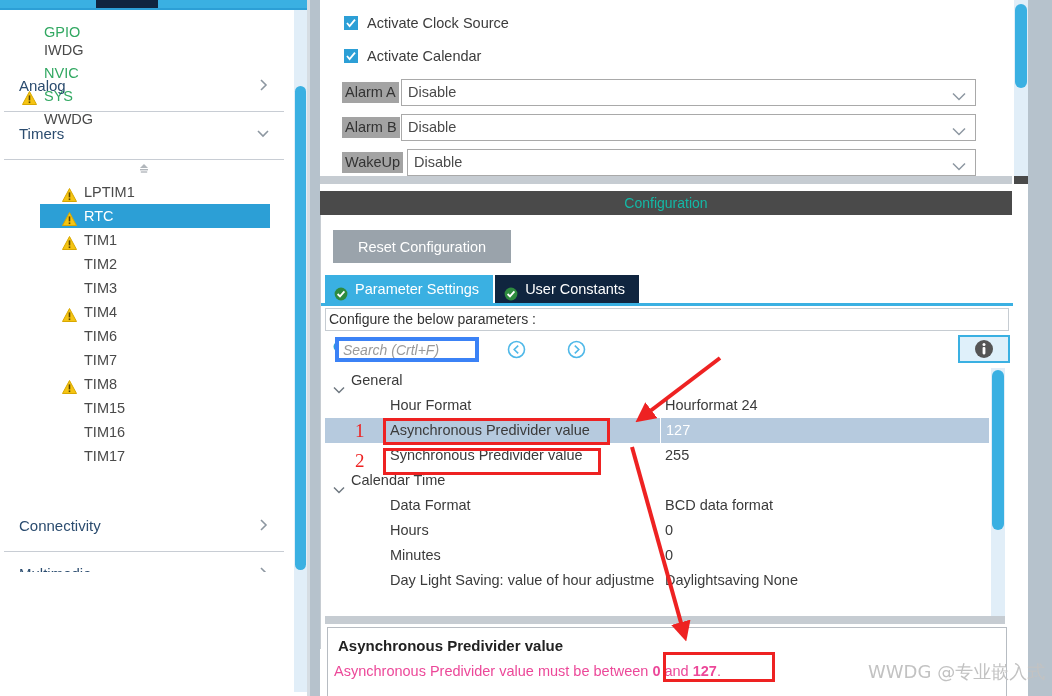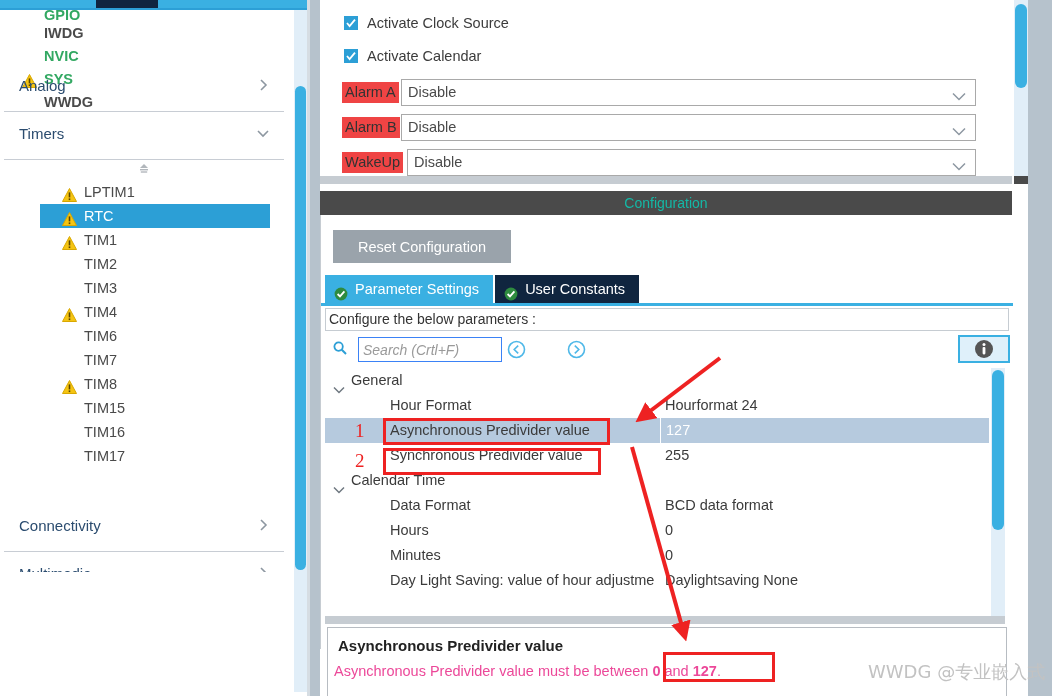--- a/index.html
+++ b/index.html
@@ -47,23 +47,22 @@
   
   .sidebar {
     position: absolute;
     left: 0; top: 10px;
     width: 288px; height: 686px;
     background: #ffffff;
     overflow: hidden;
   }
   .periph-list {
     position: absolute;
-    left: 0; top: 0;
+    left: 0; top: 17px;
     width: 288px;
-    font-weight: bold;
   }
   .periph-item {
     position: relative;
     height: 23px;
     line-height: 23px;
     padding-left: 44px;
     font-size: 14.5px;
     color: #4a4a4a;
     white-space: nowrap;
   }
@@ -196,21 +195,21 @@
     position: absolute;
     left: 22px;
     height: 28px;
   }
   .combo-label {
     position: absolute;
     left: 0; top: 0;
     height: 21px;
     line-height: 21px;
     padding: 0 3px;
-    background: #ef4444;
+    background: #a3a3a3;
     font-size: 14.5px;
     color: #333333;
     white-space: nowrap;
   }
   .combo-box {
     position: absolute;
     top: -3px;
     height: 27px;
     border: 1px solid #a9a9a9;
     background: #ffffff;
@@ -327,23 +326,23 @@
     left: 4px; top: 117px;
     width: 684px; height: 34px;
   }
   .search-ico {
     position: absolute;
     left: 8px; top: 9px;
     width: 14px; height: 14px;
   }
   .search-input {
     position: absolute;
-    left: 33px; top: 5px;
+    left: 10px; top: 5px;
     width: 144px; height: 25px;
-    border: 1px solid #3b82f6;
+    border: 4px solid #3b82f6;
     box-sizing: border-box;
     font-family: "Liberation Sans", sans-serif;
     font-size: 14px;
     font-style: italic;
     color: #8c8c8c;
     padding-left: 4px;
     background: #ffffff;
   }
   .search-input::placeholder { color: #9a9a9a; font-style: italic; }
   .nav-ico {

